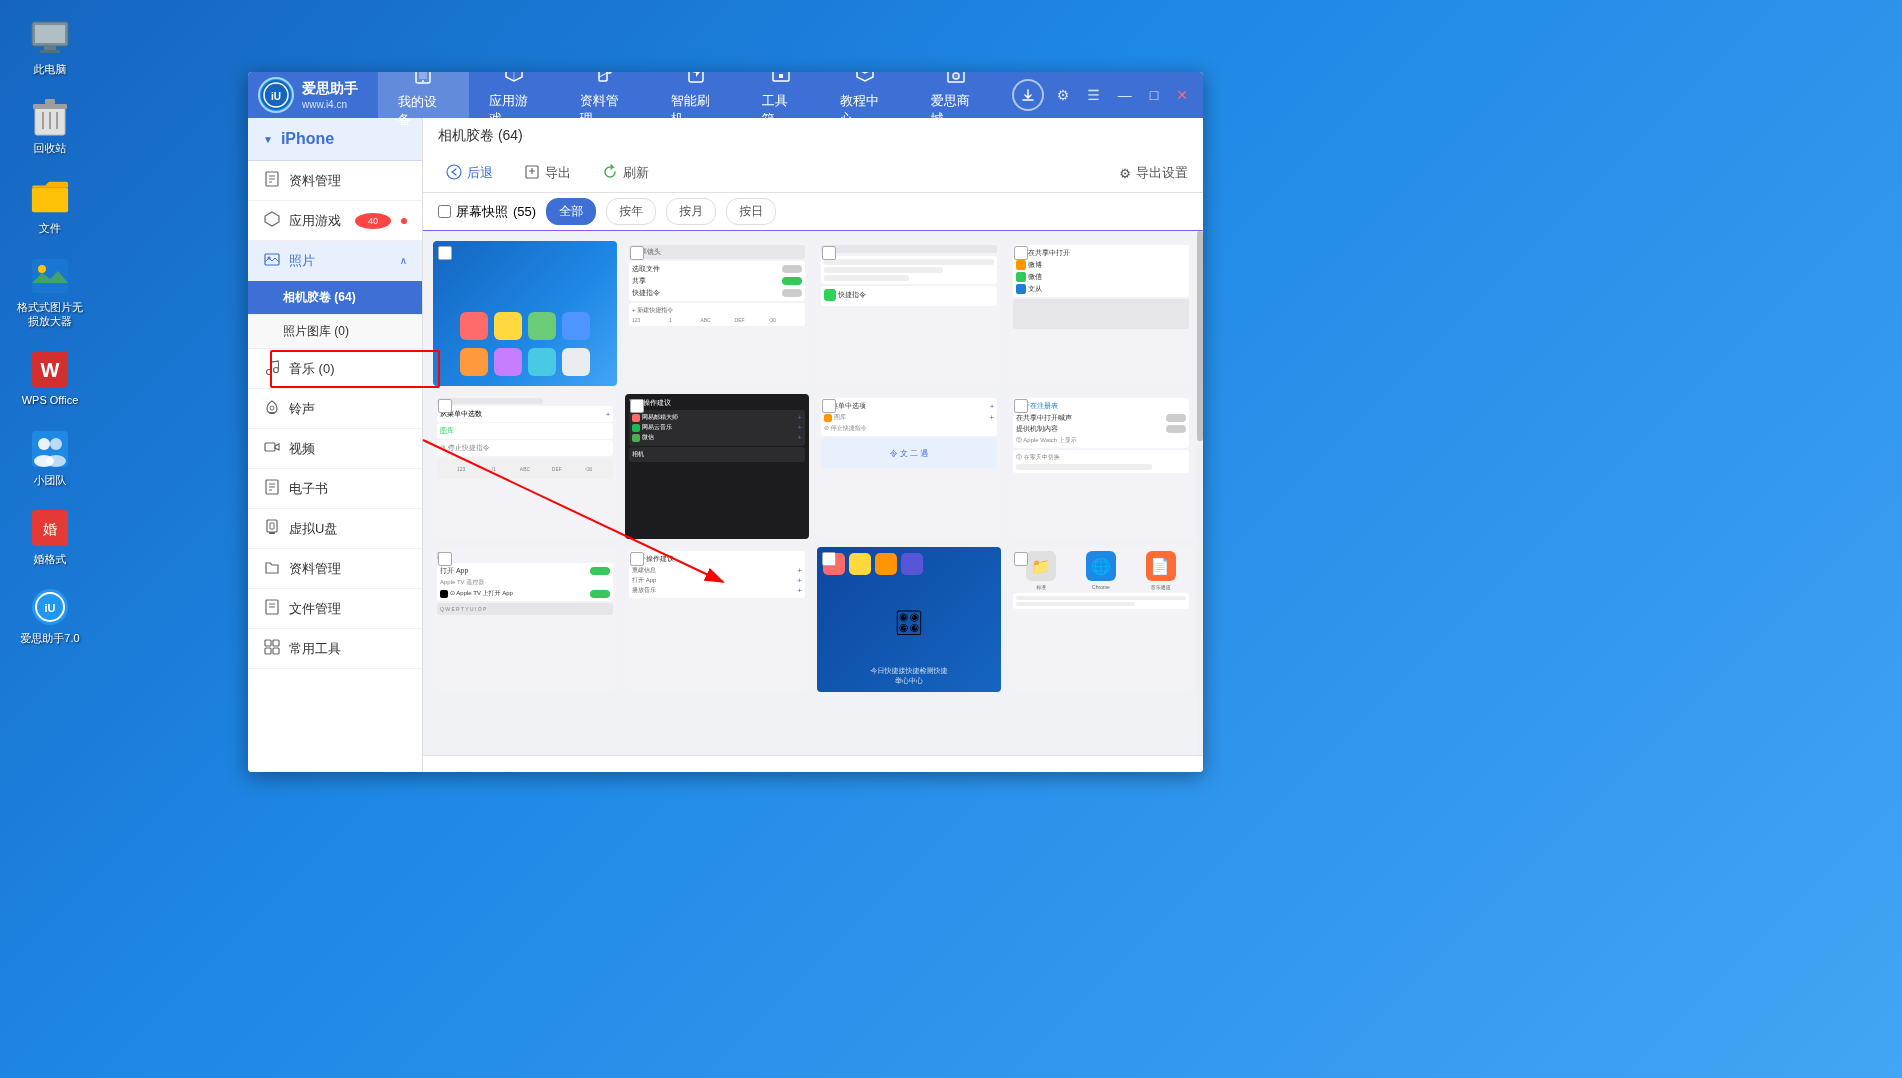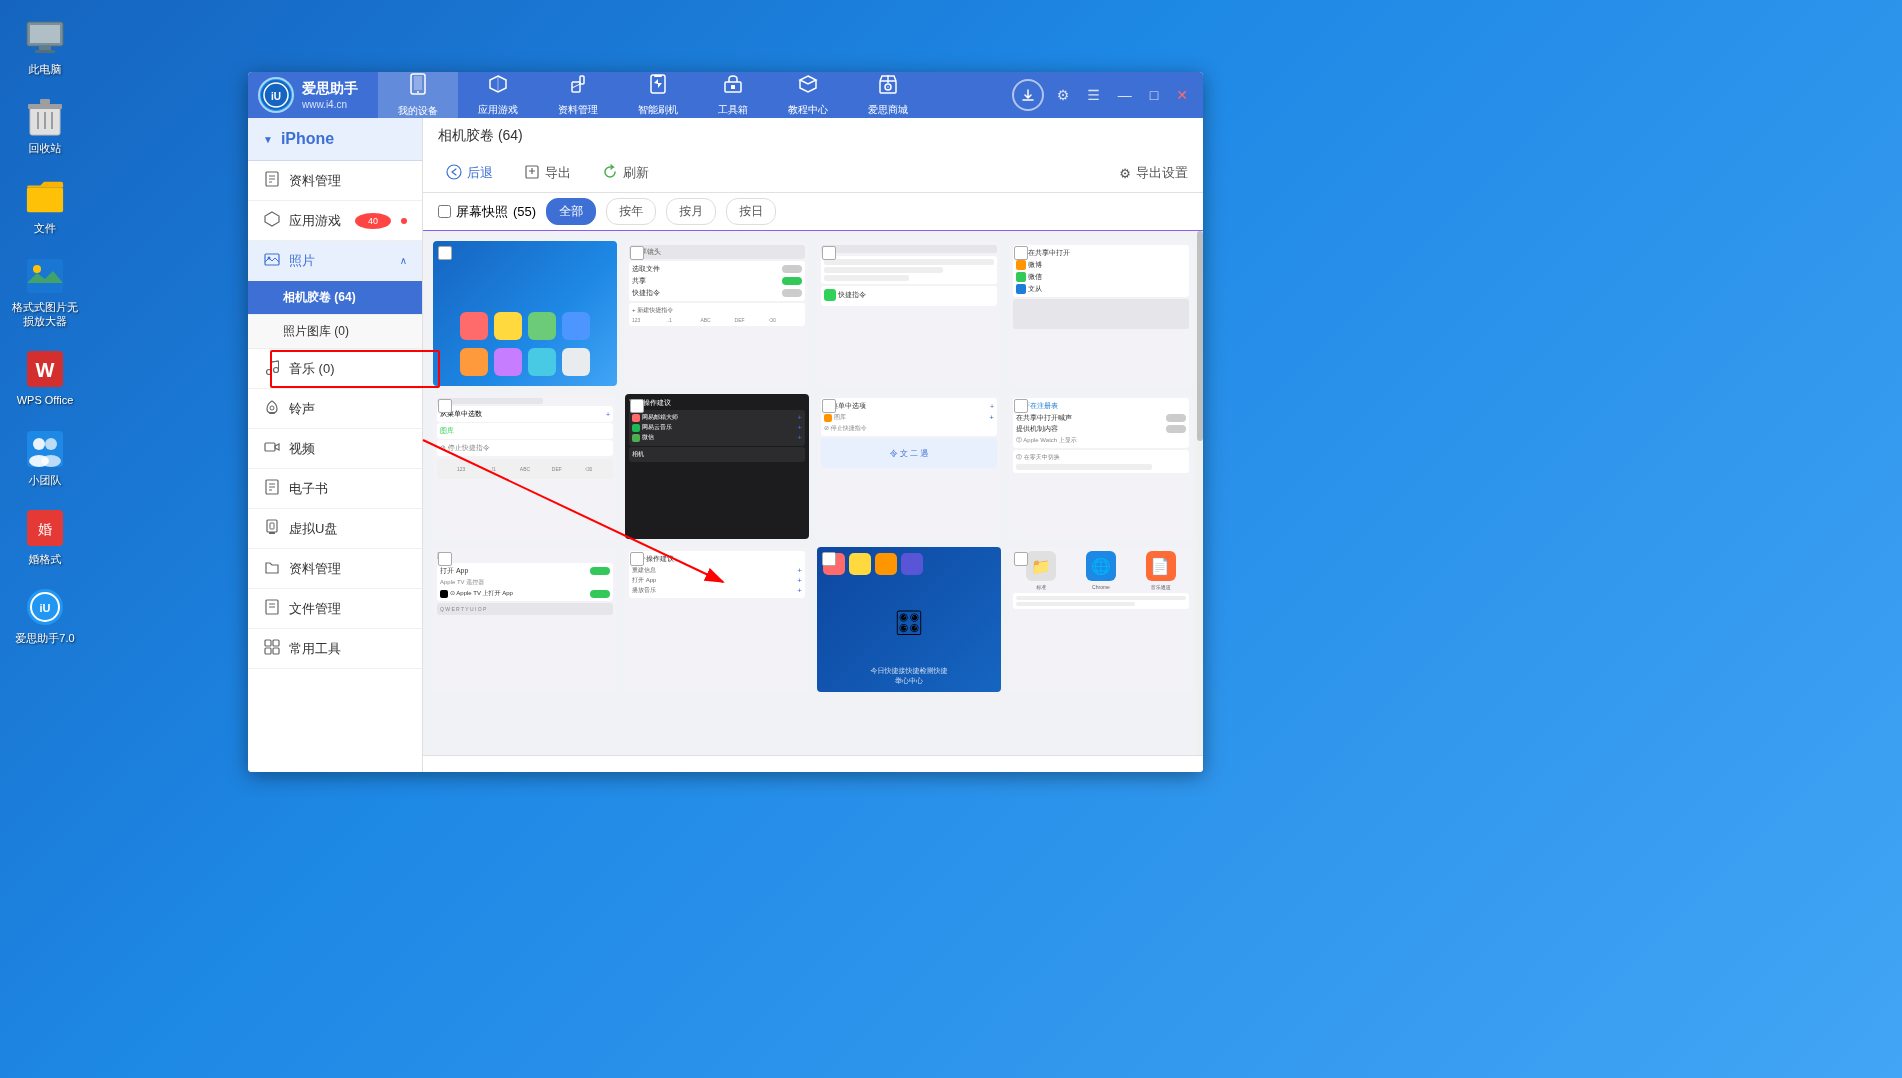--- a/index.html
+++ b/index.html
@@ -22,21 +22,21 @@
 
     
     .desktop-icons {
       position: absolute;
       left: 0;
       top: 0;
       width: 90px;
       height: 100%;
       display: flex;
       flex-direction: column;
-      align-items: center;
+      align-items: flex-end;
       padding-top: 10px;
       gap: 5px;
     }
 
     .desktop-icon {
       display: flex;
       flex-direction: column;
       align-items: center;
       width: 80px;
       padding: 8px 4px;
@@ -140,21 +140,21 @@
     .nav-tab.active {
       background: rgba(255,255,255,0.2);
     }
 
     .nav-tab-icon {
       font-size: 18px;
       color: white;
     }
 
     .nav-tab-label {
-      font-size: 10px;
+      font-size: 13px;
       color: white;
     }
 
     
     .window-controls {
       display: flex;
       align-items: center;
       gap: 8px;
       margin-left: auto;
     }

